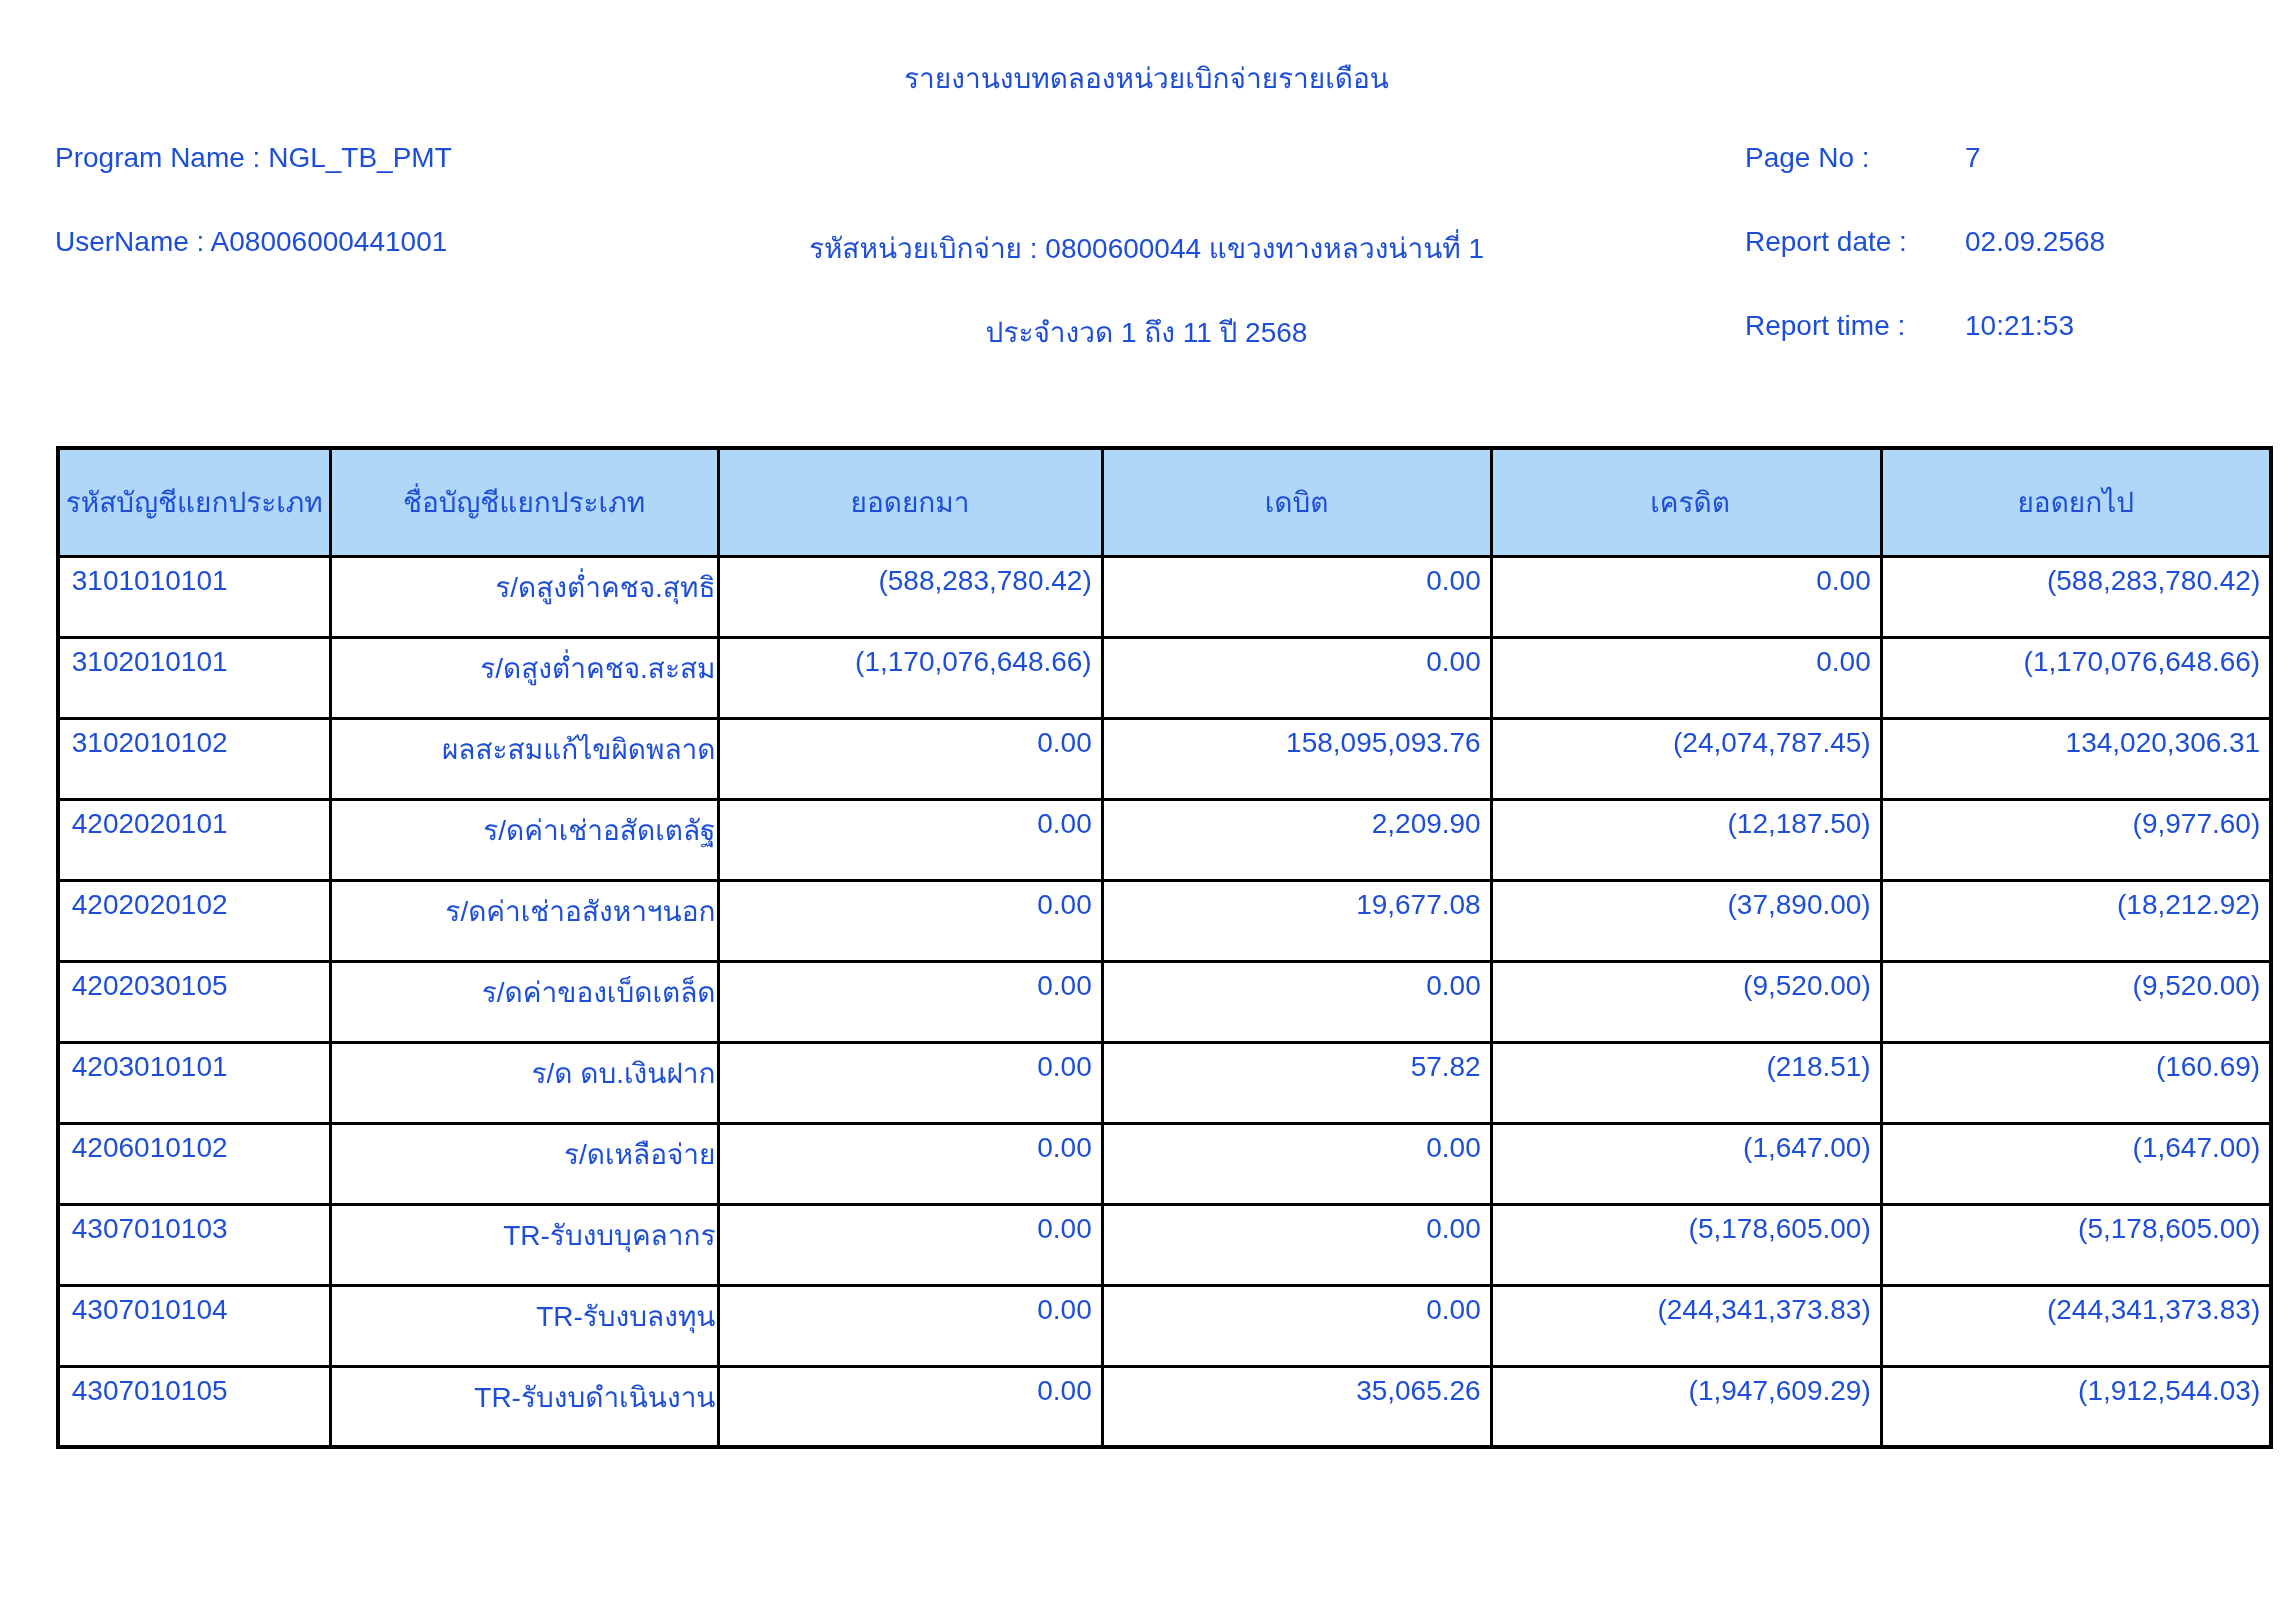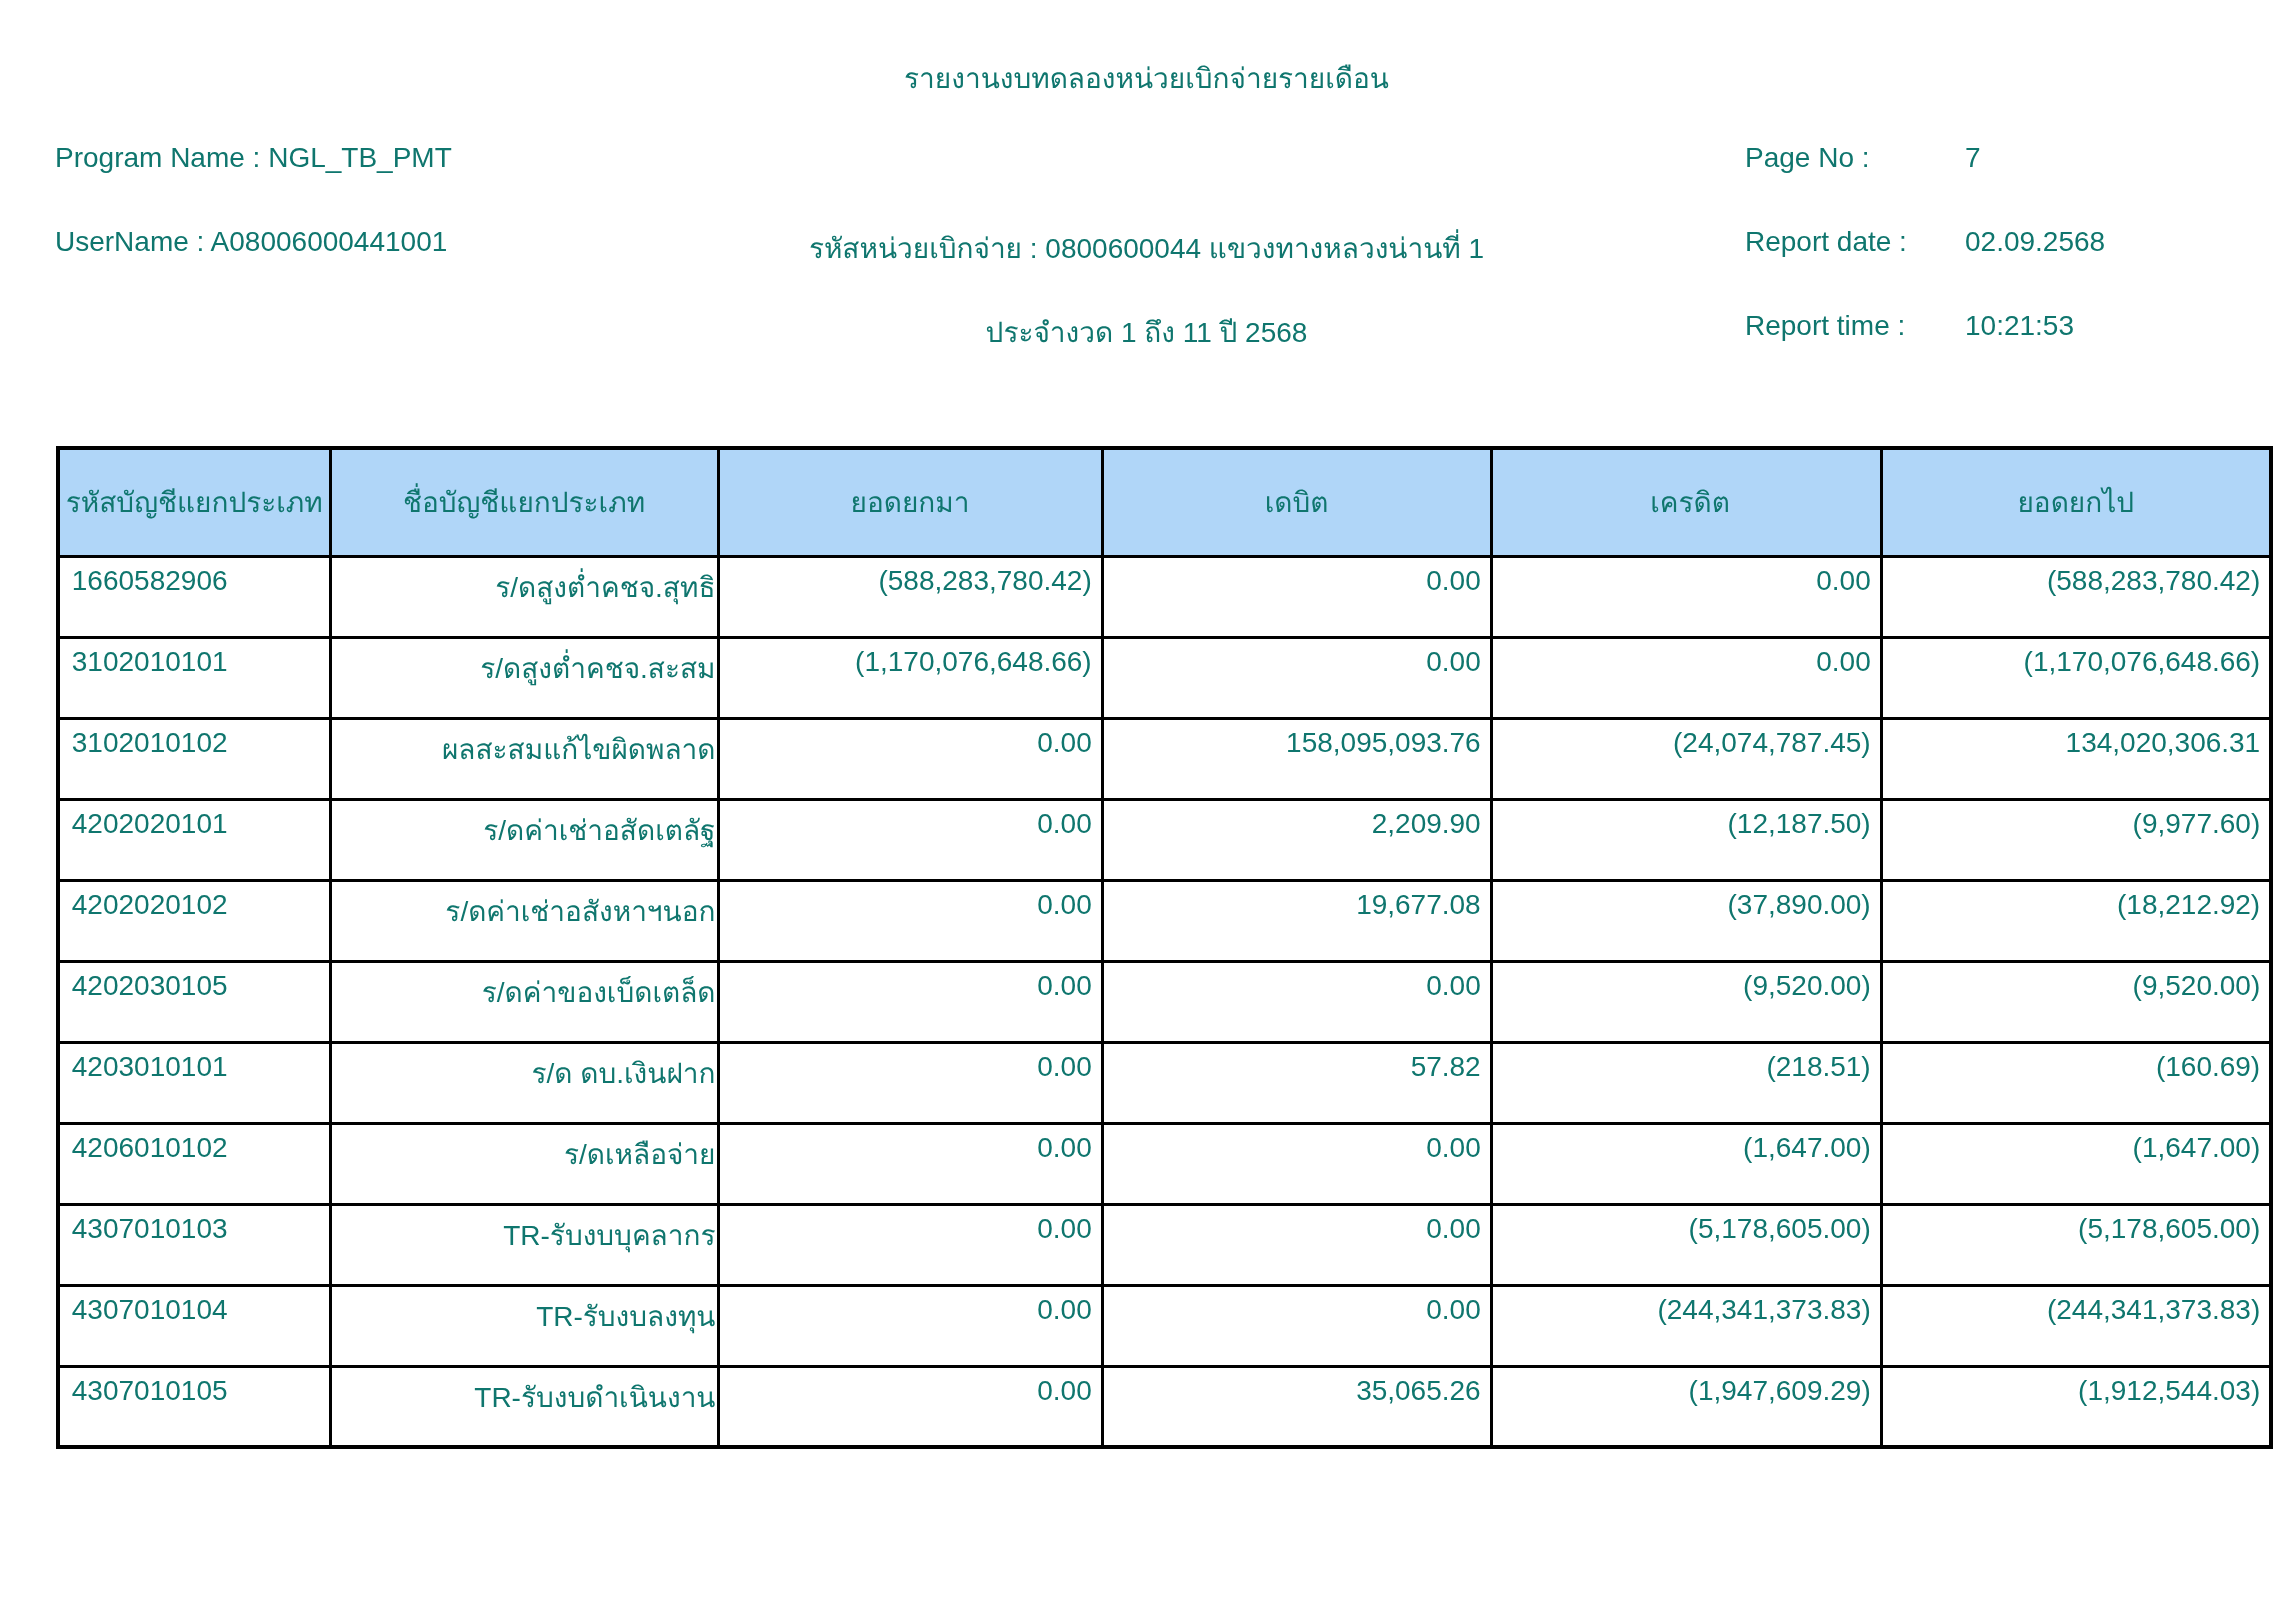--- a/index.html
+++ b/index.html
@@ -1,21 +1,21 @@
 <!DOCTYPE html>
 <html><head>
 <meta charset="utf-8">
 <style>
   html, body { margin: 0; padding: 0; background: #ffffff; }
   #page {
     position: relative;
     width: 2293px;
     height: 1620px;
     background: #ffffff;
-    color: #0f766e;
+    color: #1d4ed8;
     font-family: "Liberation Sans", sans-serif;
     font-size: 28px;
     overflow: hidden;
   }
   .abs { position: absolute; white-space: nowrap; }
   .center-line { left: 0; width: 2293px; text-align: center; }
   .left-col { left: 55px; }
   .right-label { left: 1745px; }
   .right-value { left: 1965px; }
 
@@ -92,21 +92,21 @@
         <th style="background: rgb(176, 214, 248);">รหัสบัญชีแยกประเภท</th>
         <th style="background: rgb(176, 214, 248);">ชื่อบัญชีแยกประเภท</th>
         <th style="background: rgb(176, 214, 248);">ยอดยกมา</th>
         <th style="background: rgb(176, 214, 248);">เดบิต</th>
         <th style="background: rgb(176, 214, 248); padding-left: 12px;">เครดิต</th>
         <th style="background: rgb(176, 214, 248);">ยอดยกไป</th>
       </tr>
     </thead>
     <tbody>
         <tr>
-          <td class="code">1660582906</td>
+          <td class="code">3101010101</td>
           <td class="name">ร/ดสูงต่ำคชจ.สุทธิ</td>
           <td class="num">(588,283,780.42)</td>
           <td class="num">0.00</td>
           <td class="num">0.00</td>
           <td class="num">(588,283,780.42)</td>
         </tr>
         <tr>
           <td class="code">3102010101</td>
           <td class="name">ร/ดสูงต่ำคชจ.สะสม</td>
           <td class="num">(1,170,076,648.66)</td>

